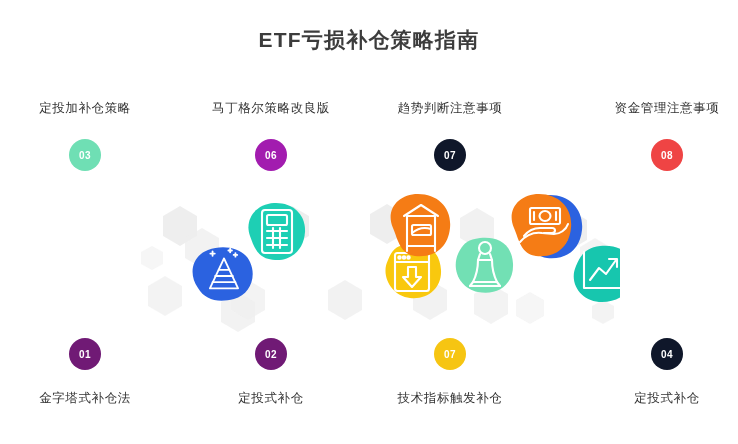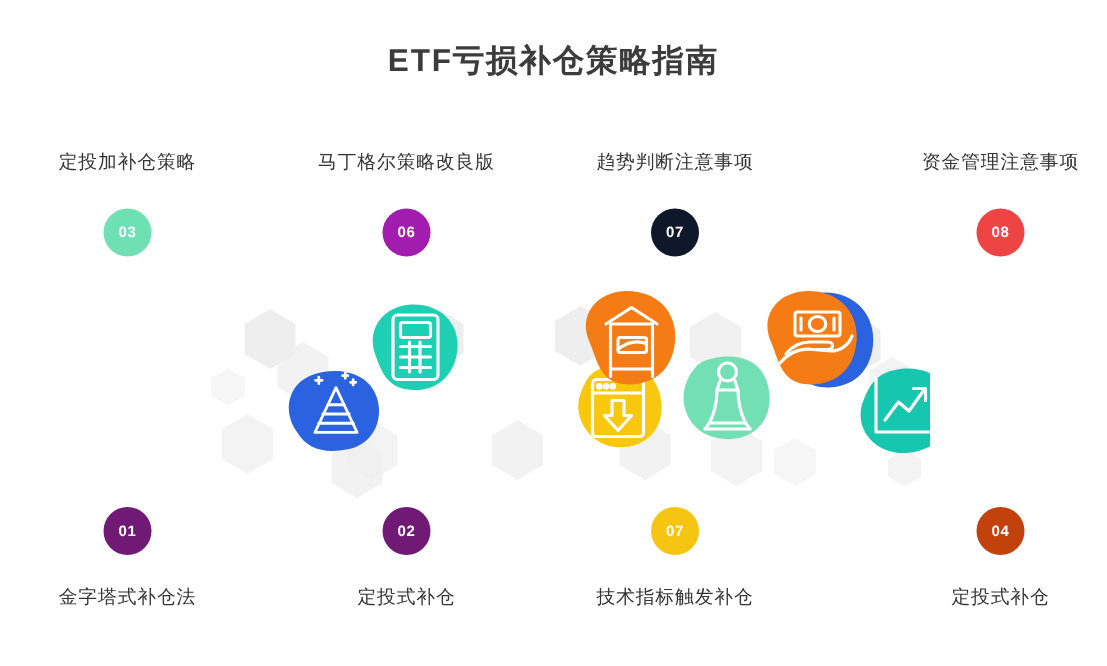--- a/index.html
+++ b/index.html
@@ -232,17 +232,17 @@
   </div>
   <div class="col col-1 row-bottom">
     <div class="badge" style="background:#701a75">02</div>
     <div class="col-label">定投式补仓</div>
   </div>
   <div class="col col-2 row-bottom">
     <div class="badge" style="background:#f6c512">07</div>
     <div class="col-label">技术指标触发补仓</div>
   </div>
   <div class="col col-3 row-bottom">
-    <div class="badge" style="background:#c2410c">04</div>
+    <div class="badge" style="background:#0f172a">04</div>
     <div class="col-label">定投式补仓</div>
   </div>
 
 </div>
 
 </body></html>

